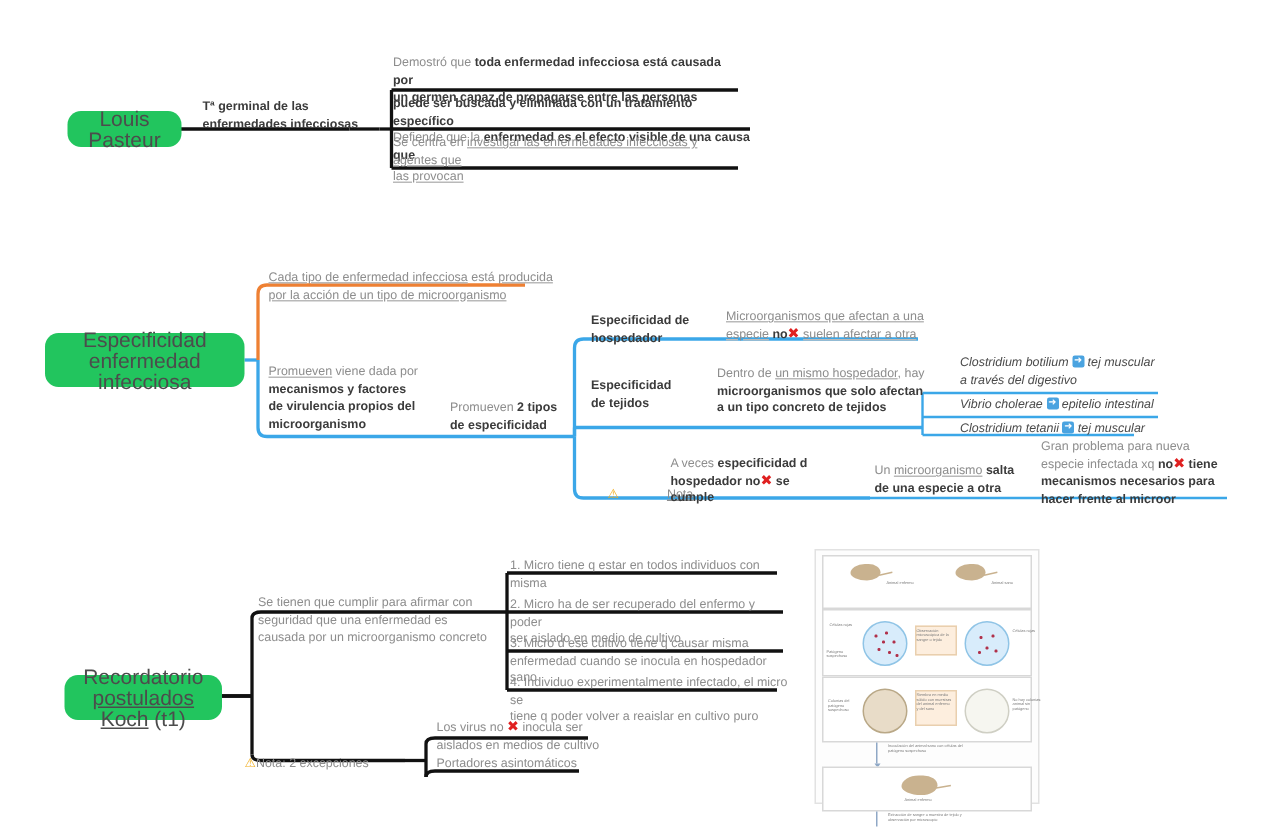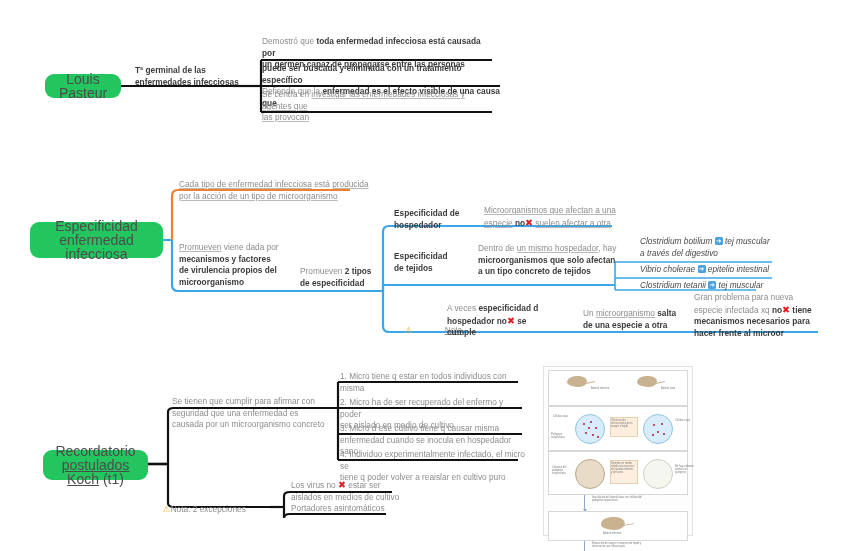--- a/index.html
+++ b/index.html
@@ -241,21 +241,21 @@
   <div class="node t" style="left:340px;top:449px;width:190px;">
     <div>4. Individuo experimentalmente infectado, el micro se</div>
     <div>tiene q poder volver a reaislar en cultivo puro</div>
   </div>
 
   <div class="node" style="left:163px;top:498px;width:120px;">
     <span class="warn">⚠</span><span style="font-size:8.3px;color:#8d8d8d;">Nota: 2 excepciones</span>
   </div>
 
   <div class="node t" style="left:291px;top:479px;width:130px;">
-    <div><span>Los virus no </span><span class="xmark">✖</span><span> estar ser</span></div>
+    <div><span>Los virus no </span><span class="xmark">✖</span><span> inocula ser</span></div>
     <div>aislados en medios de cultivo</div>
   </div>
 
   <div class="node t" style="left:291px;top:503px;width:130px;">
     <div>Portadores asintomáticos</div>
   </div>
 
   <div class="figure">
 
     <div class="fig-panel" style="top:3px;height:34px;">

